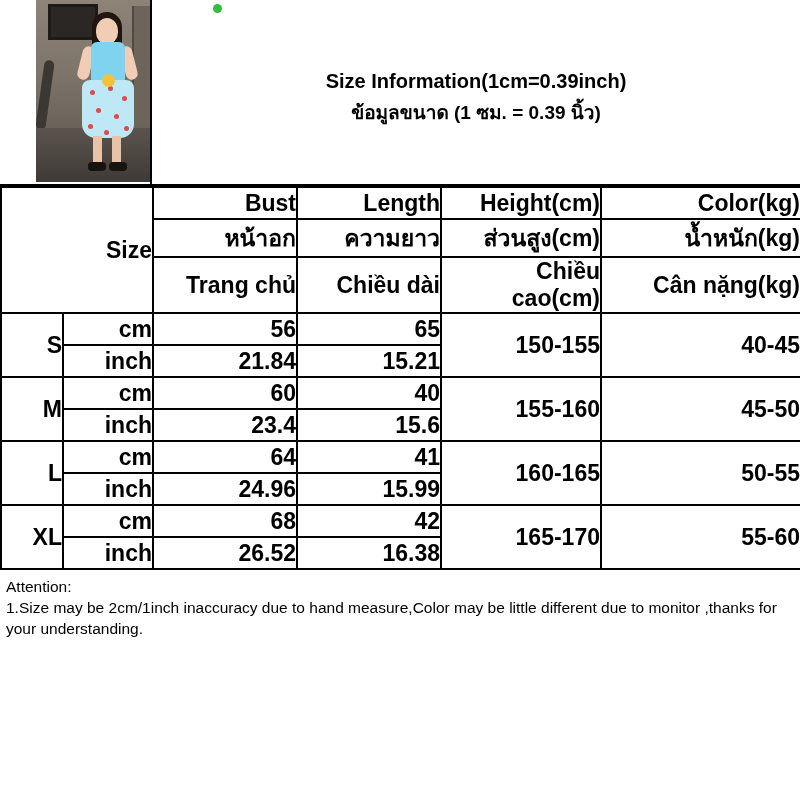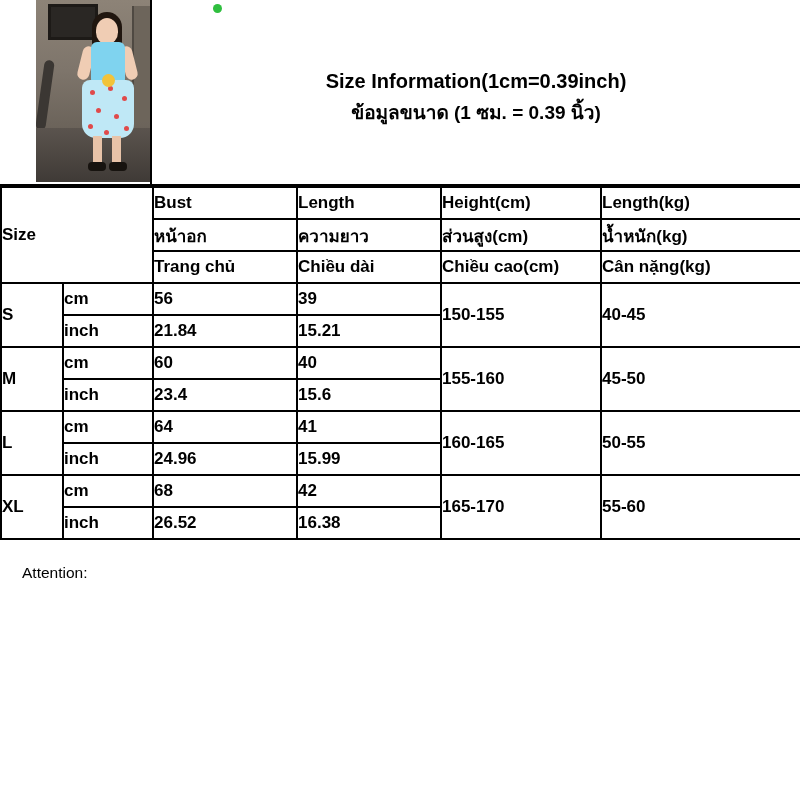--- a/index.html
+++ b/index.html
@@ -158,22 +158,22 @@
   }
 
   
   table.size-table {
     border-collapse: collapse;
     width: 800px;
     table-layout: fixed;
   }
   table.size-table td {
     border: 2px solid #000;
-    text-align: left;
-    font-size: 17px;
+    text-align: right;
+    font-size: 23px;
     font-weight: bold;
     padding: 0;
     height: 30px;
     background: #ffffff;
   }
   .c-size  { width: 62px; }
   .c-unit  { width: 90px; }
   .c-bust  { width: 144px; }
   .c-len   { width: 144px; }
   .c-ht    { width: 160px; }
@@ -191,21 +191,21 @@
   td.unit-cell { font-size: 17px; font-weight: bold; border-radius: 12px; }
   td.val-cell { font-size: 17px; font-weight: bold; }
 
   
   .attention {
     padding: 6px 6px 0 6px;
     font-size: 15.5px;
     line-height: 21px;
     box-sizing: border-box;
   }
-  .attention p { margin: 16px; }
+  .attention p { margin: 0; }
 </style>
 </head>
 <body>
 
 <div class="sheet">
 
   <div class="green-dot"></div>
 
   <div class="header">
     <div class="photo-cell">
@@ -253,40 +253,40 @@
       <col class="c-len">
         <col class="c-ht">
         <col class="c-wt">
     </colgroup>
     <tbody>
       <tr>
         <td class="big-size-head" rowspan="3" colspan="2">Size</td>
         <td class="head-sub">Bust</td>
         <td class="head-sub">Length</td>
         <td class="head-sub">Height(cm)</td>
-        <td class="head-sub">Length(kg)</td>
+        <td class="head-sub">Color(kg)</td>
       </tr>
       <tr>
         <td class="head-sub">หน้าอก</td>
         <td class="head-sub">ความยาว</td>
         <td class="head-sub">ส่วนสูง(cm)</td>
         <td class="head-sub">น้ำหนัก(kg)</td>
       </tr>
       <tr>
         <td class="head-sub">Trang chủ</td>
         <td class="head-sub">Chiều dài</td>
         <td class="head-sub">Chiều cao(cm)</td>
         <td class="head-sub">Cân nặng(kg)</td>
       </tr>
 
       <tr>
         <td class="size-label" rowspan="2">S</td>
         <td class="unit-cell">cm</td>
         <td class="val-cell">56</td>
-        <td class="val-cell">39</td>
+        <td class="val-cell">65</td>
         <td class="val-cell" rowspan="2">150-155</td>
         <td class="val-cell" rowspan="2">40-45</td>
       </tr>
       <tr>
         <td class="unit-cell">inch</td>
         <td class="val-cell">21.84</td>
         <td class="val-cell">15.21</td>
       </tr>
 
       <tr>
@@ -328,15 +328,16 @@
       <tr>
         <td class="unit-cell">inch</td>
         <td class="val-cell">26.52</td>
         <td class="val-cell">16.38</td>
       </tr>
     </tbody>
   </table>
 
   <div class="attention">
     <p>Attention:</p>
+    <p>1.Size may be 2cm/1inch inaccuracy due to hand measure,Color may be little different due to monitor ,thanks for your understanding.</p>
   </div>
 
 </div>
 
 </body></html>

